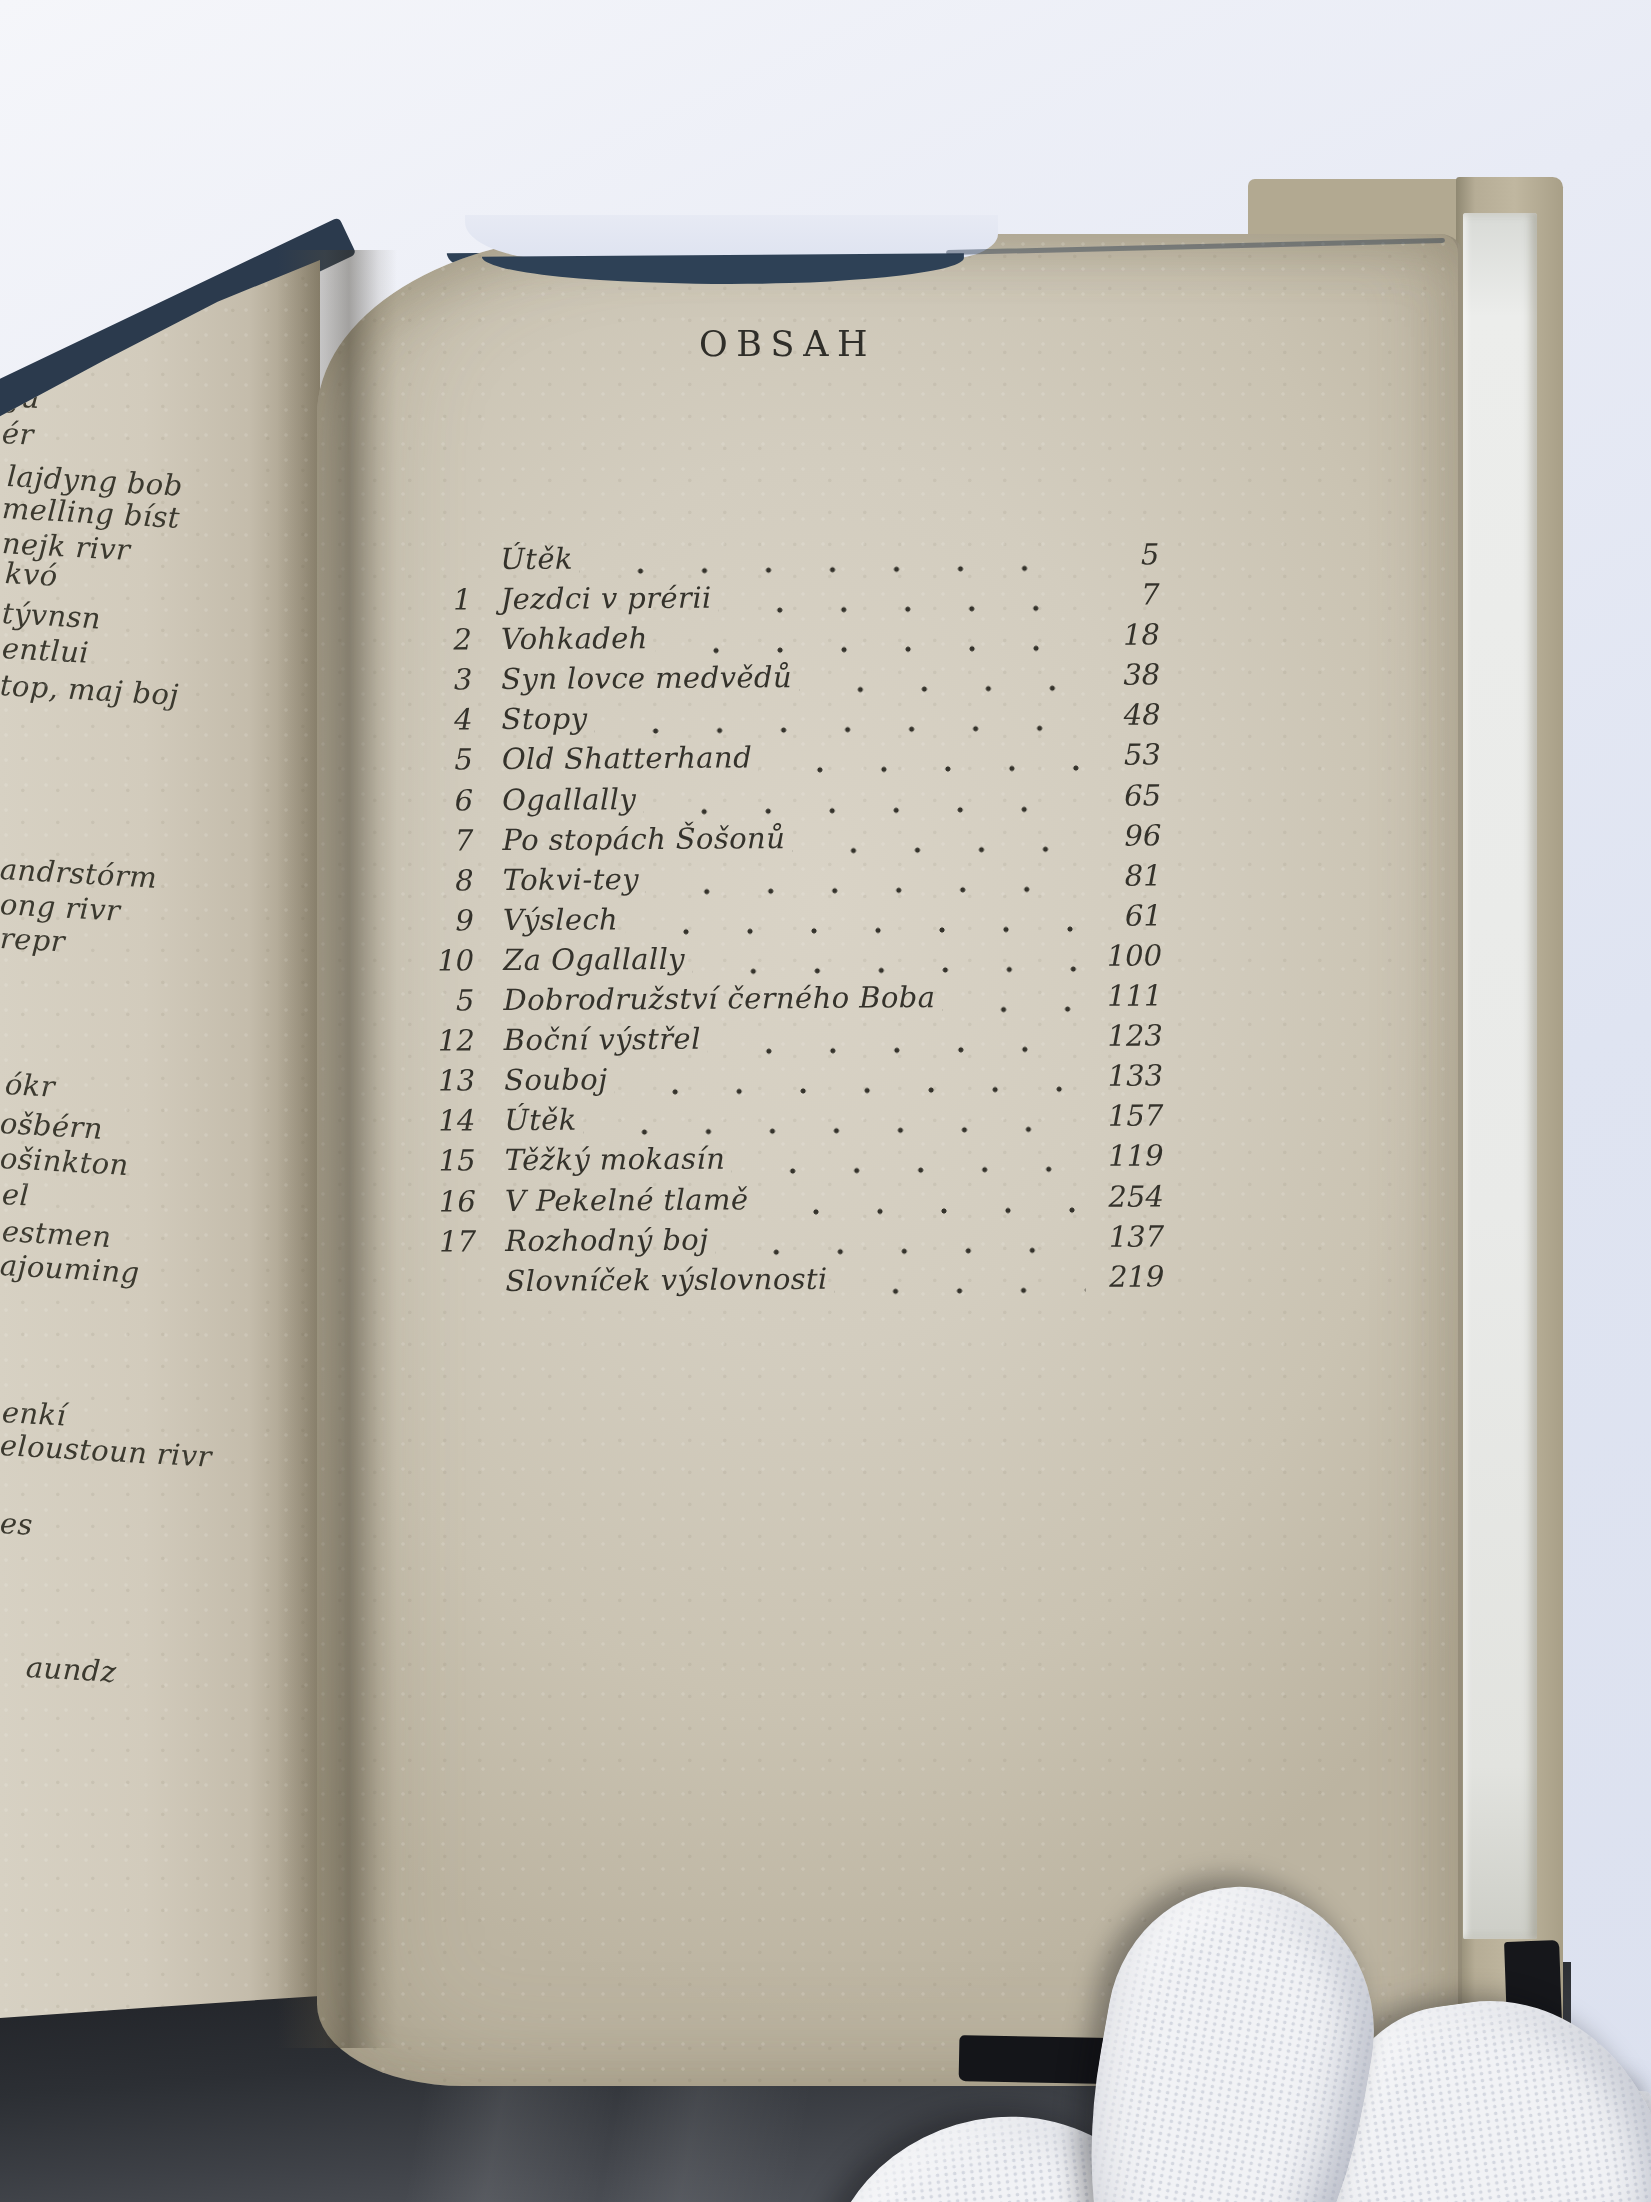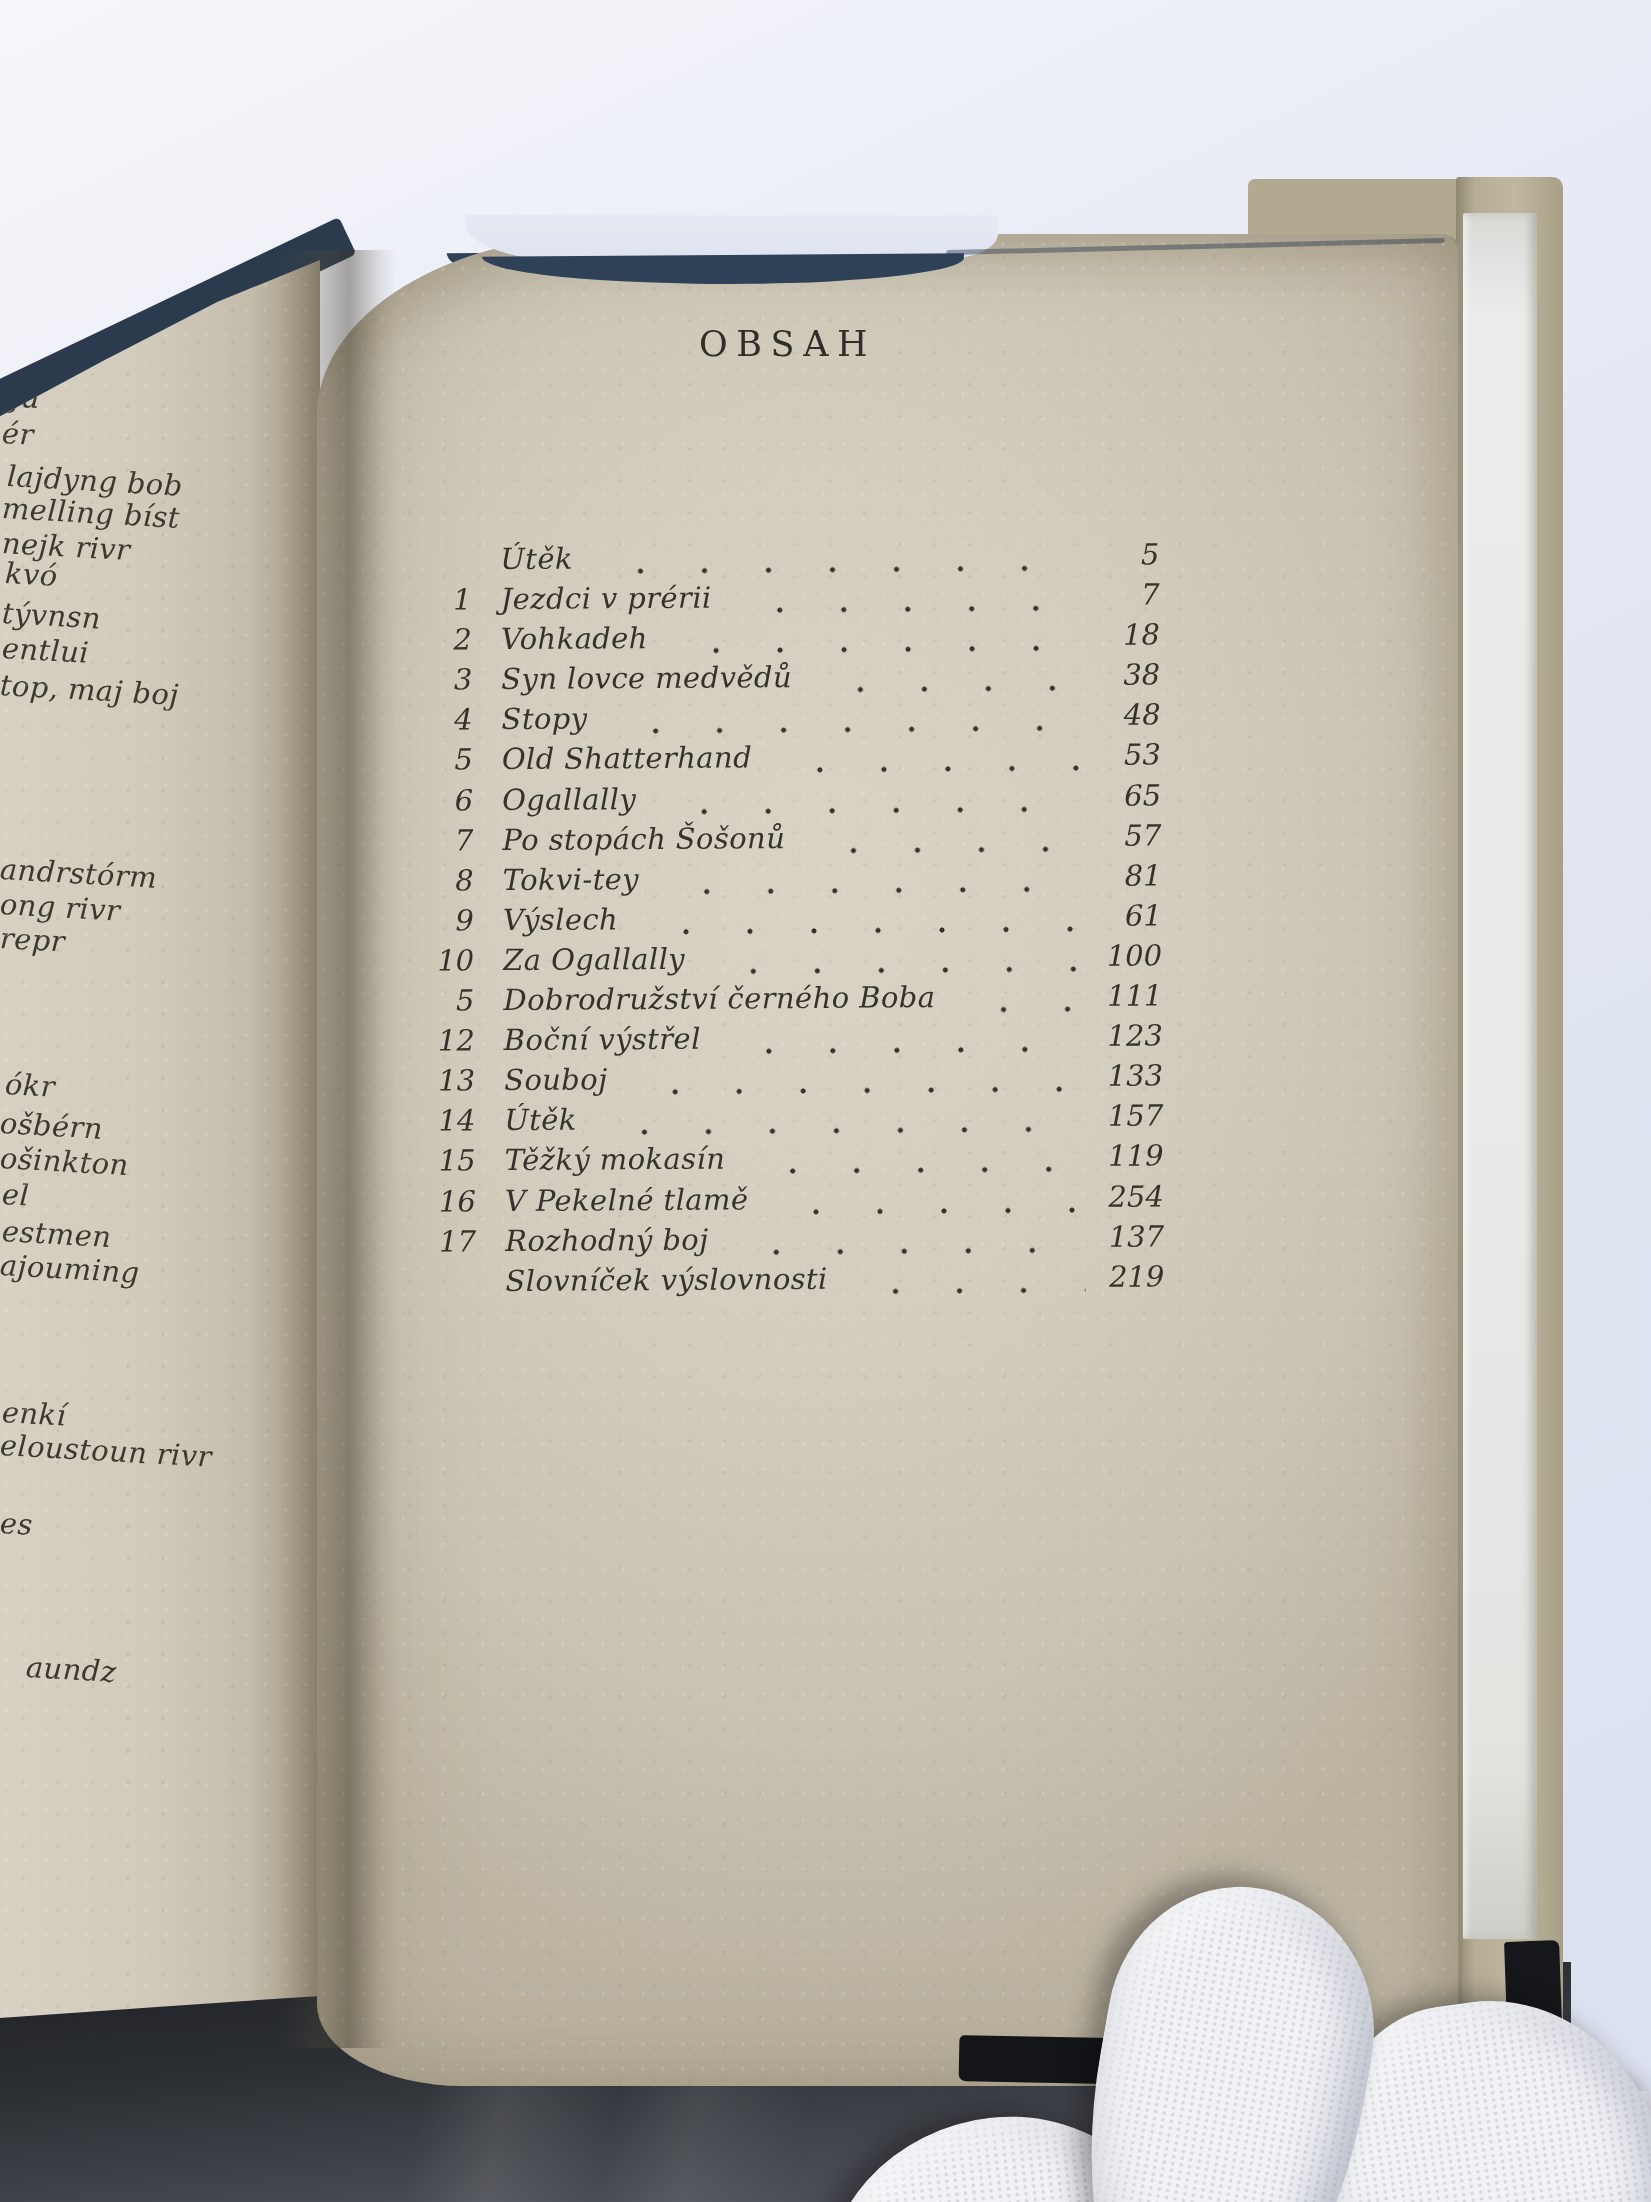--- a/index.html
+++ b/index.html
@@ -182,21 +182,21 @@
       <div class="toc-row" style="top: 241px;">
     <span class="toc-num">6</span>
     <span class="toc-title">Ogallally</span>
     <span class="toc-leader"></span>
     <span class="toc-page">65</span>
   </div>
       <div class="toc-row" style="top: 281px;">
     <span class="toc-num">7</span>
     <span class="toc-title">Po stopách Šošonů</span>
     <span class="toc-leader"></span>
-    <span class="toc-page">57</span>
+    <span class="toc-page">96</span>
   </div>
       <div class="toc-row" style="top: 321px;">
     <span class="toc-num">8</span>
     <span class="toc-title">Tokvi-tey</span>
     <span class="toc-leader"></span>
     <span class="toc-page">81</span>
   </div>
       <div class="toc-row" style="top: 361px;">
     <span class="toc-num">9</span>
     <span class="toc-title">Výslech</span>

